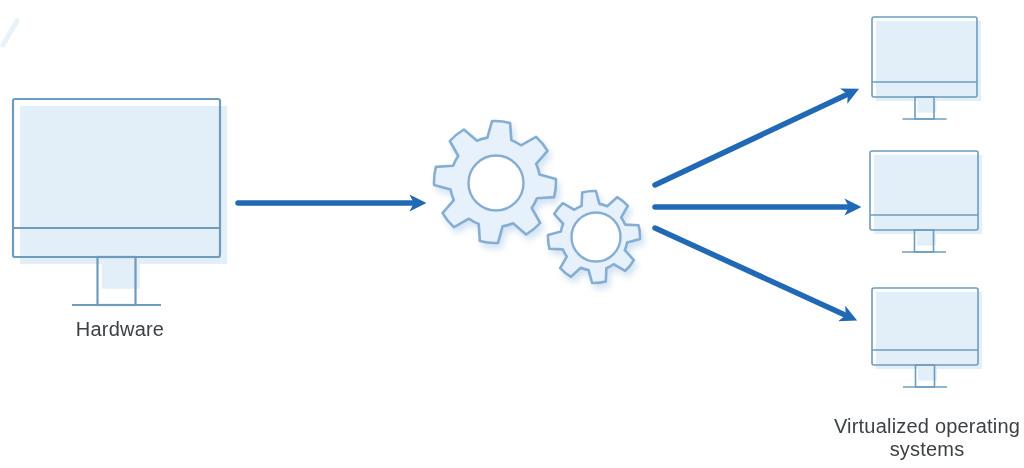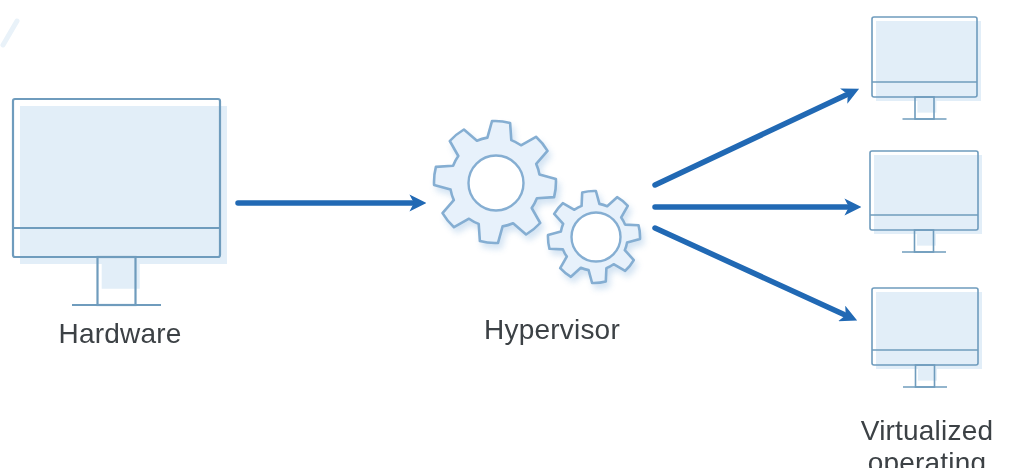--- a/index.html
+++ b/index.html
@@ -14,21 +14,21 @@
   .canvas svg.layer {
     position: absolute;
     left: 0; top: 0;
     width: 1024px; height: 468px;
     display: block;
   }
   .label {
     position: absolute;
     transform: translateX(-50%);
     color: var(--label-color, #3c4145);
-    font-size: 28px;
+    font-size: 20px;
     letter-spacing: 0.2px;
     text-align: center;
     white-space: nowrap;
     line-height: 1.15;
   }
   .lbl-hardware { left: 120px; top: 318px; }
   .lbl-hypervisor { left: 552px; top: 314px; }
   .lbl-vm { left: 927px; top: 415px; width: 212px; white-space: normal; }
   #g-gears { filter: drop-shadow(3px 5px 3px rgba(160, 196, 228, 0.45)); }
 </style>
@@ -84,16 +84,15 @@
         <rect x="876" y="292" width="106" height="77" fill="#e2eef8"></rect>
         <rect x="917.9" y="367" width="19" height="13.64" fill="#e2eef8"></rect>
         <rect x="872" y="288" width="106" height="77" rx="2" fill="none" stroke="#6f9cbd" stroke-width="1.6"></rect>
         <line x1="872" y1="350" x2="978" y2="350" stroke="#6f9cbd" stroke-width="1.6"></line>
         <rect x="915.5" y="365" width="19" height="22" fill="none" stroke="#6f9cbd" stroke-width="1.6"></rect>
         <line x1="903" y1="387" x2="947" y2="387" stroke="#6f9cbd" stroke-width="1.6"></line>
       </g>
   </svg>
 
   <div class="label lbl-hardware">Hardware</div>
-  <div class="label lbl-hypervisor">Hypervisor</div>
   <div class="label lbl-vm">Virtualized operating systems</div>
 
 </div>
 
 </body></html>

